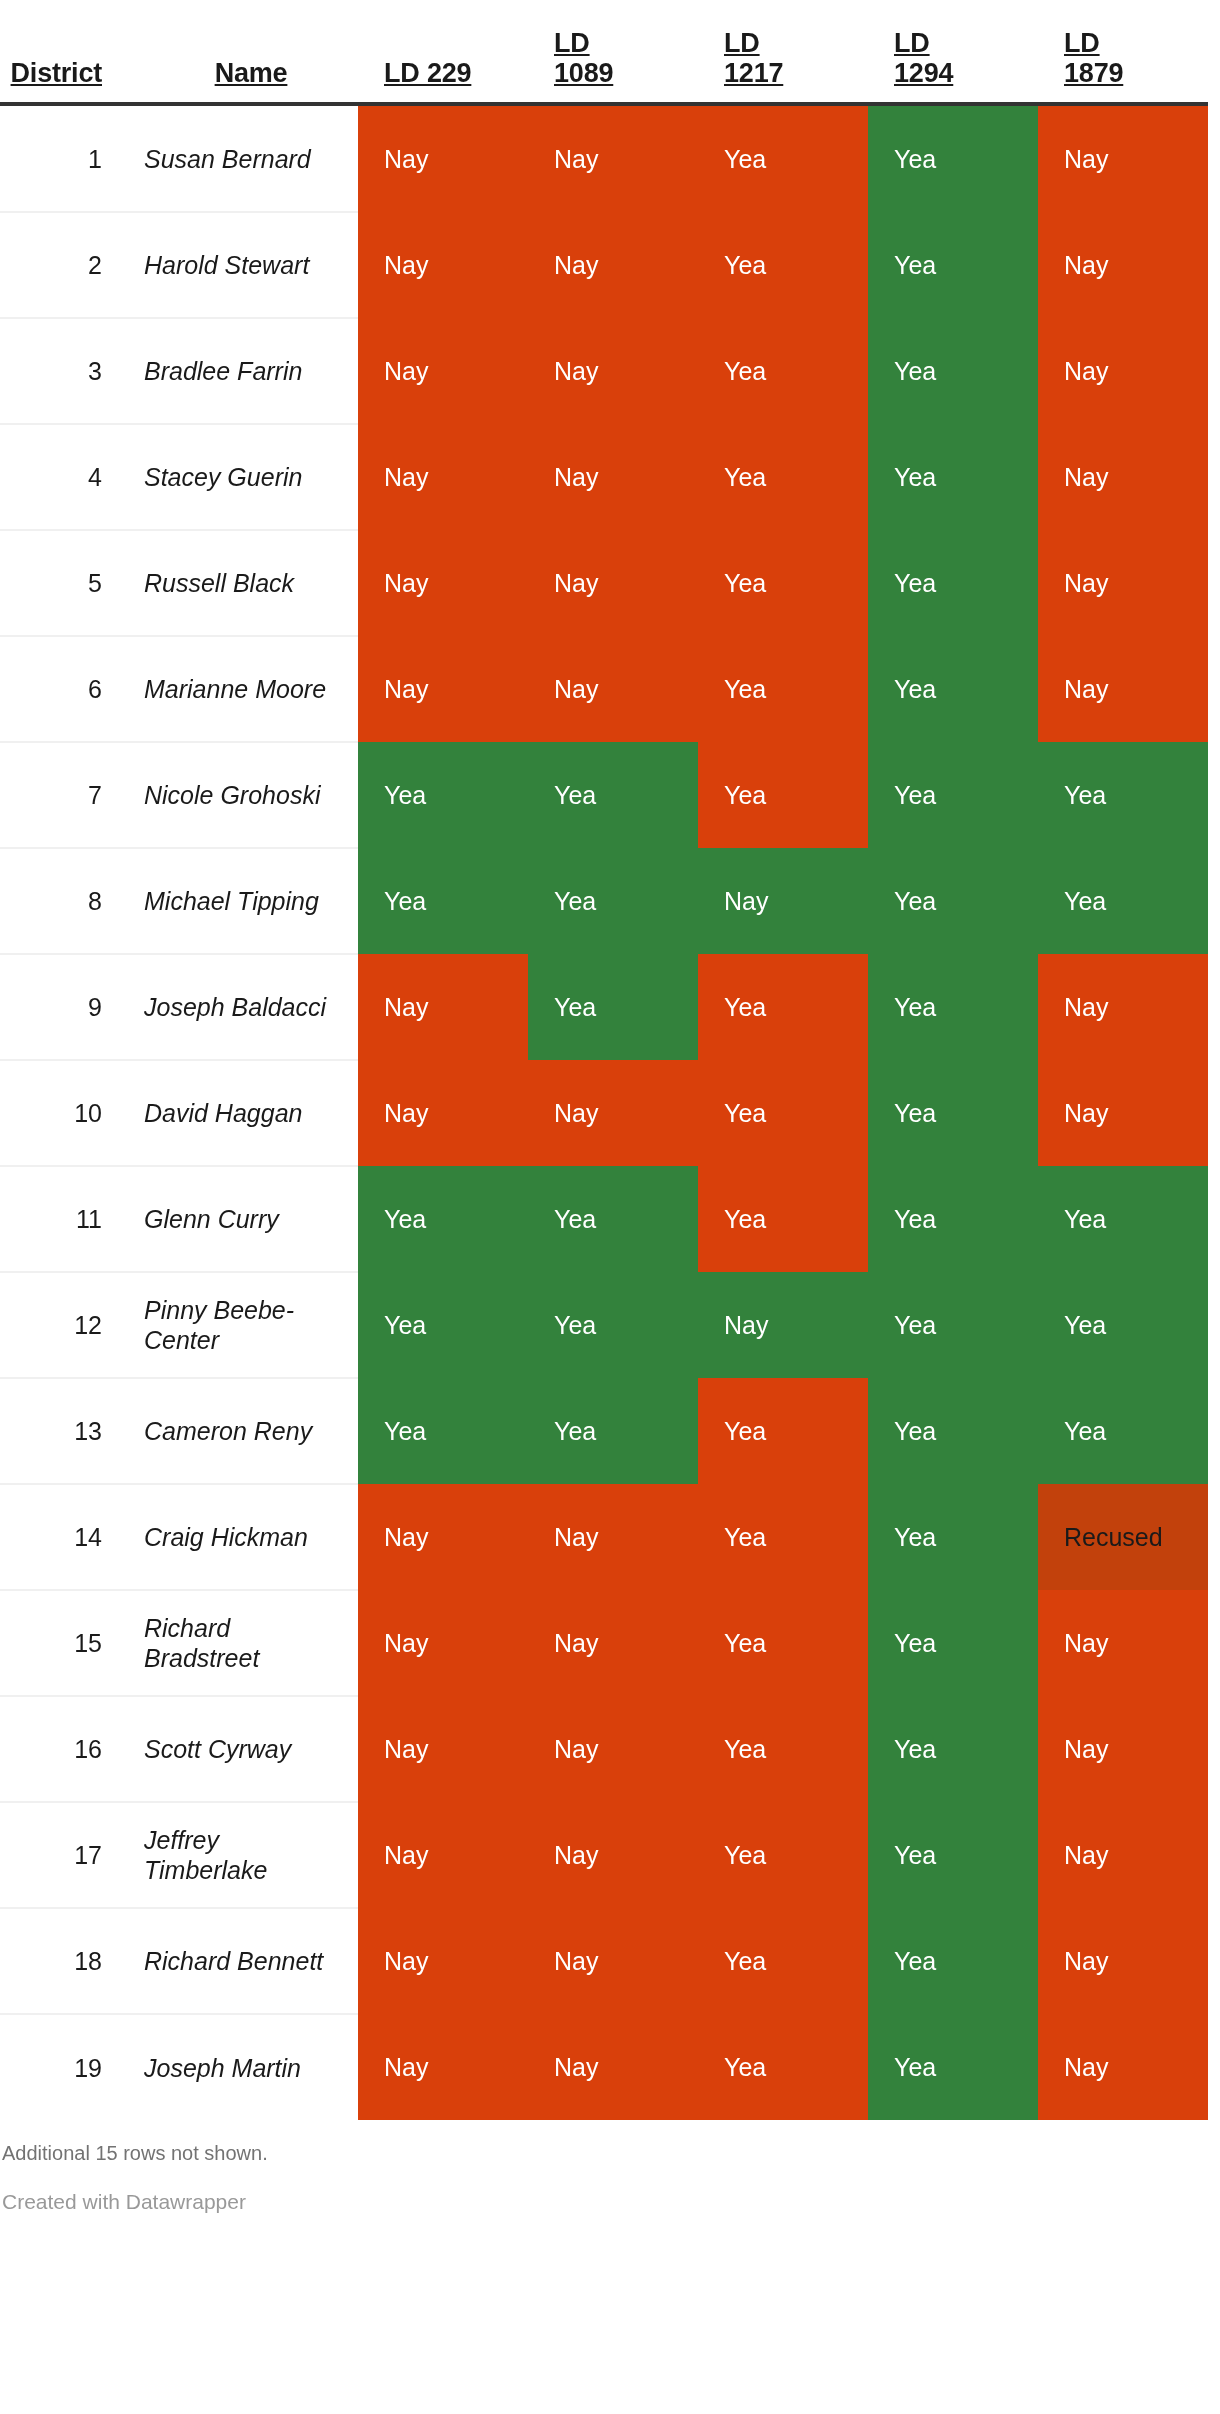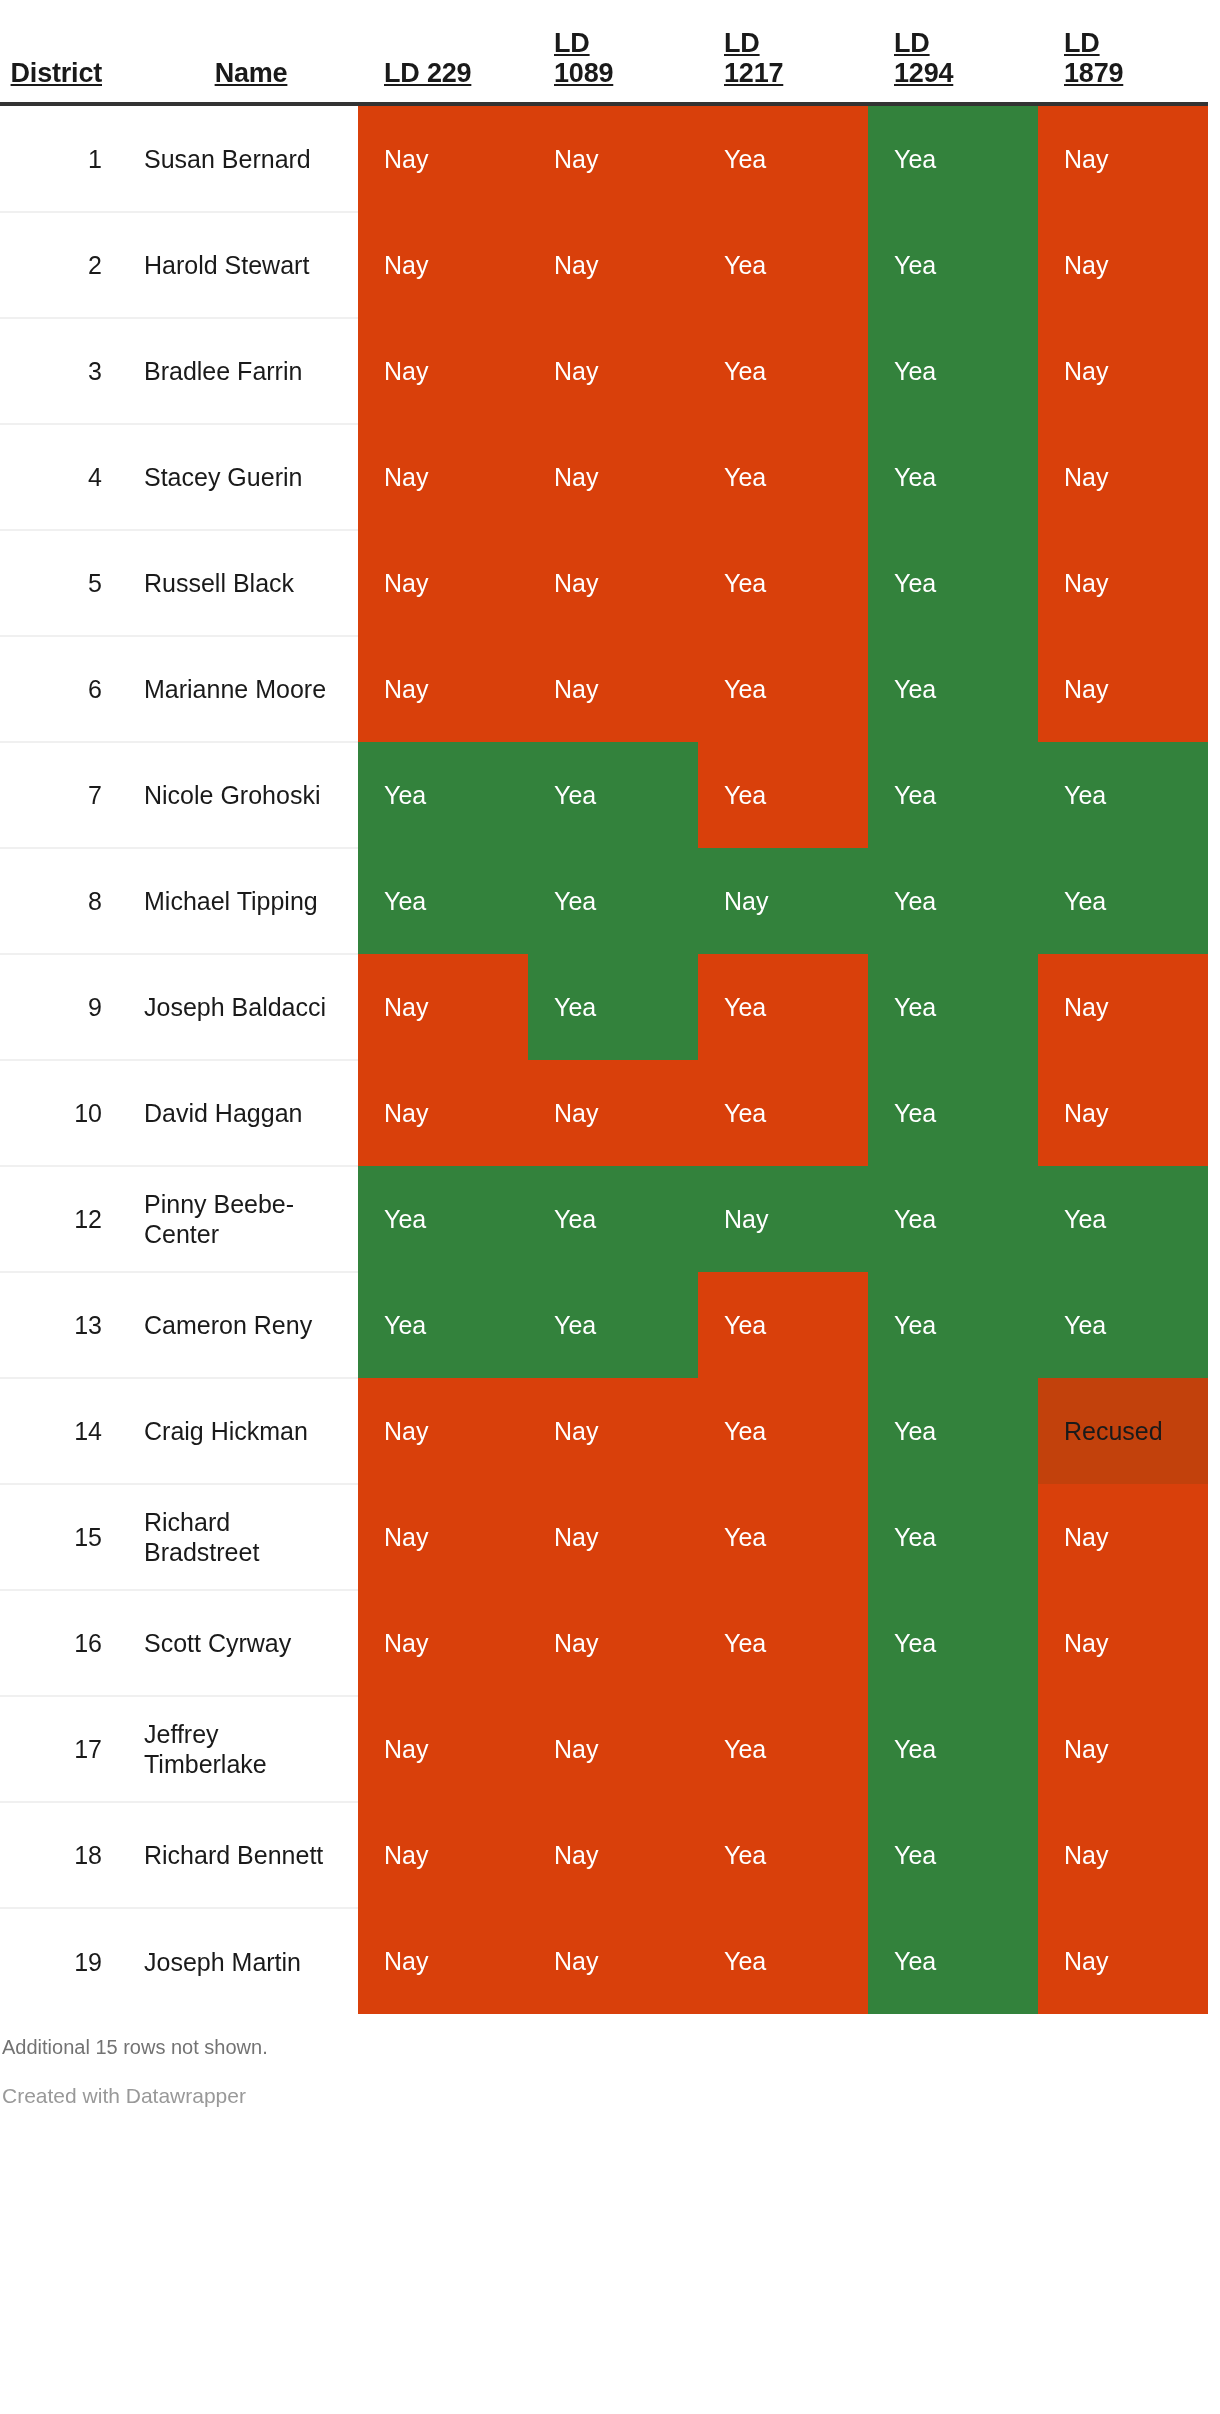--- a/index.html
+++ b/index.html
@@ -78,20 +78,21 @@
   }
   tbody tr:first-child td.district,
   tbody tr:first-child td.name { border-top: none; }
   tbody td.name {
     text-align: left;
     padding-left: 26px;
     padding-right: 14px;
     color: #1a1a1a;
     border-top: 2px solid #f0f0f0;
     background: #ffffff;
+    font-style: italic;
   }
   tbody td.vote {
     text-align: left;
     padding-left: 26px;
     color: #ffffff;
   }
   tbody td.vote.yea  { background: #33823c; }
   tbody td.vote.nay  { background: #d9400b; }
   tbody td.vote.recused {
     background: #c2410c;
@@ -239,20 +240,29 @@
         <tr>
           <td class="district">10</td>
           <td class="name">David Haggan</td>
           <td class="vote nay">Nay</td>
           <td class="vote nay">Nay</td>
           <td class="vote nay">Yea</td>
           <td class="vote yea">Yea</td>
           <td class="vote nay">Nay</td>
         </tr>
         <tr>
+          <td class="district">11</td>
+          <td class="name">Glenn Curry</td>
+          <td class="vote yea">Yea</td>
+          <td class="vote yea">Yea</td>
+          <td class="vote nay">Yea</td>
+          <td class="vote yea">Yea</td>
+          <td class="vote yea">Yea</td>
+        </tr>
+        <tr>
           <td class="district">12</td>
           <td class="name">Pinny Beebe-Center</td>
           <td class="vote yea">Yea</td>
           <td class="vote yea">Yea</td>
           <td class="vote yea">Nay</td>
           <td class="vote yea">Yea</td>
           <td class="vote yea">Yea</td>
         </tr>
         <tr>
           <td class="district">13</td>

